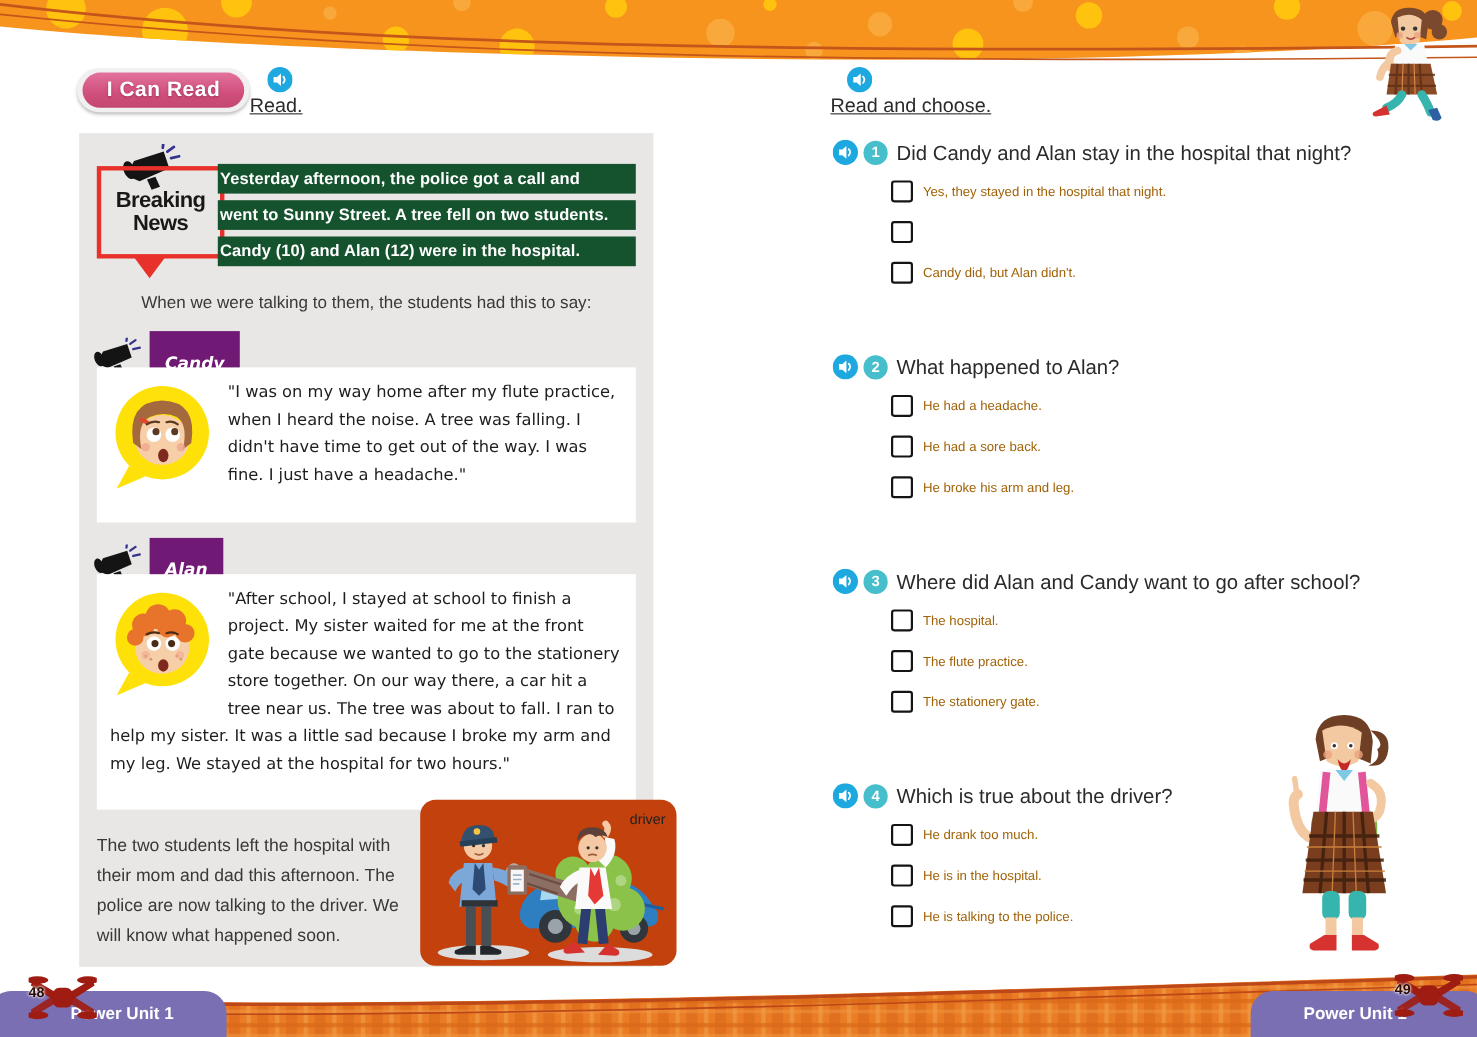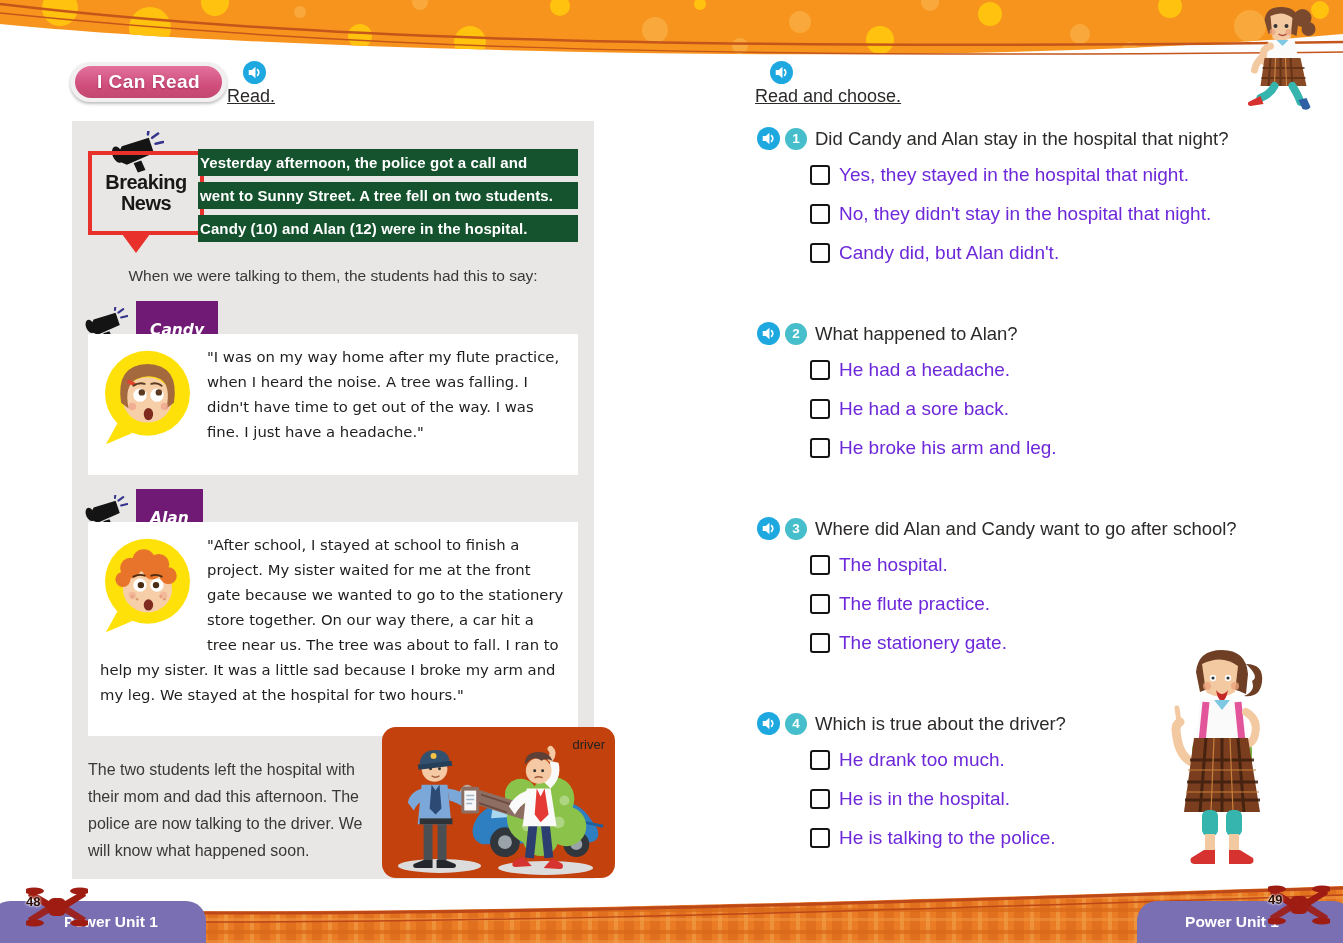--- a/index.html
+++ b/index.html
@@ -75,21 +75,21 @@
     width:22px;height:22px;border-radius:50%;background:#46becb;color:#fff;flex:0 0 22px;
     font-size:13.5px;font-weight:bold;text-align:center;line-height:22px;
   }
   .q-text{font-size:18.5px;color:#2c2a29;margin-left:3px;white-space:nowrap;}
   .opts{margin:14px 0 0 53px;display:flex;flex-direction:column;gap:17px;}
   .opt{display:flex;align-items:center;}
   .cb{
     width:20px;height:20px;box-sizing:border-box;border:2px solid #141414;border-radius:3px;
     background:#fff;flex:0 0 20px;cursor:pointer;
   }
-  .opt-text{font-size:19px;color:#6d28d9;margin-left:9px;white-space:nowrap;}
+  .opt-text{font-size:12px;color:#a16207;margin-left:9px;white-space:nowrap;}
 
   
   .footer-badge{
     position:absolute;bottom:0;height:42px;background:#7a6fb3;color:#fff;
     display:flex;align-items:center;justify-content:center;font-size:15.5px;font-weight:bold;
   }
   .footer-badge.left{left:-10px;width:190px;border-radius:20px 20px 0 0;padding-left:26px;}
   .footer-badge.right{right:-10px;width:190px;border-radius:20px 20px 0 0;padding-right:26px;}
   .drone{position:absolute;width:62px;height:46px;}
   .drone.left{left:26px;top:884px;}
@@ -342,21 +342,20 @@
     <span class="q-num">1</span>
     <span class="q-text">Did Candy and Alan stay in the hospital that night?</span>
   </div>
   <div class="opts">
     <label class="opt">
       <span class="cb"></span>
       <span class="opt-text">Yes, they stayed in the hospital that night.</span>
     </label>
     <label class="opt">
       <span class="cb"></span>
-      <span class="opt-text">No, they didn't stay in the hospital that night.</span>
     </label>
     <label class="opt">
       <span class="cb"></span>
       <span class="opt-text">Candy did, but Alan didn't.</span>
     </label>
   </div>
 </section>
 
 <section class="q" style="top:322px;">
   <div class="q-head">

